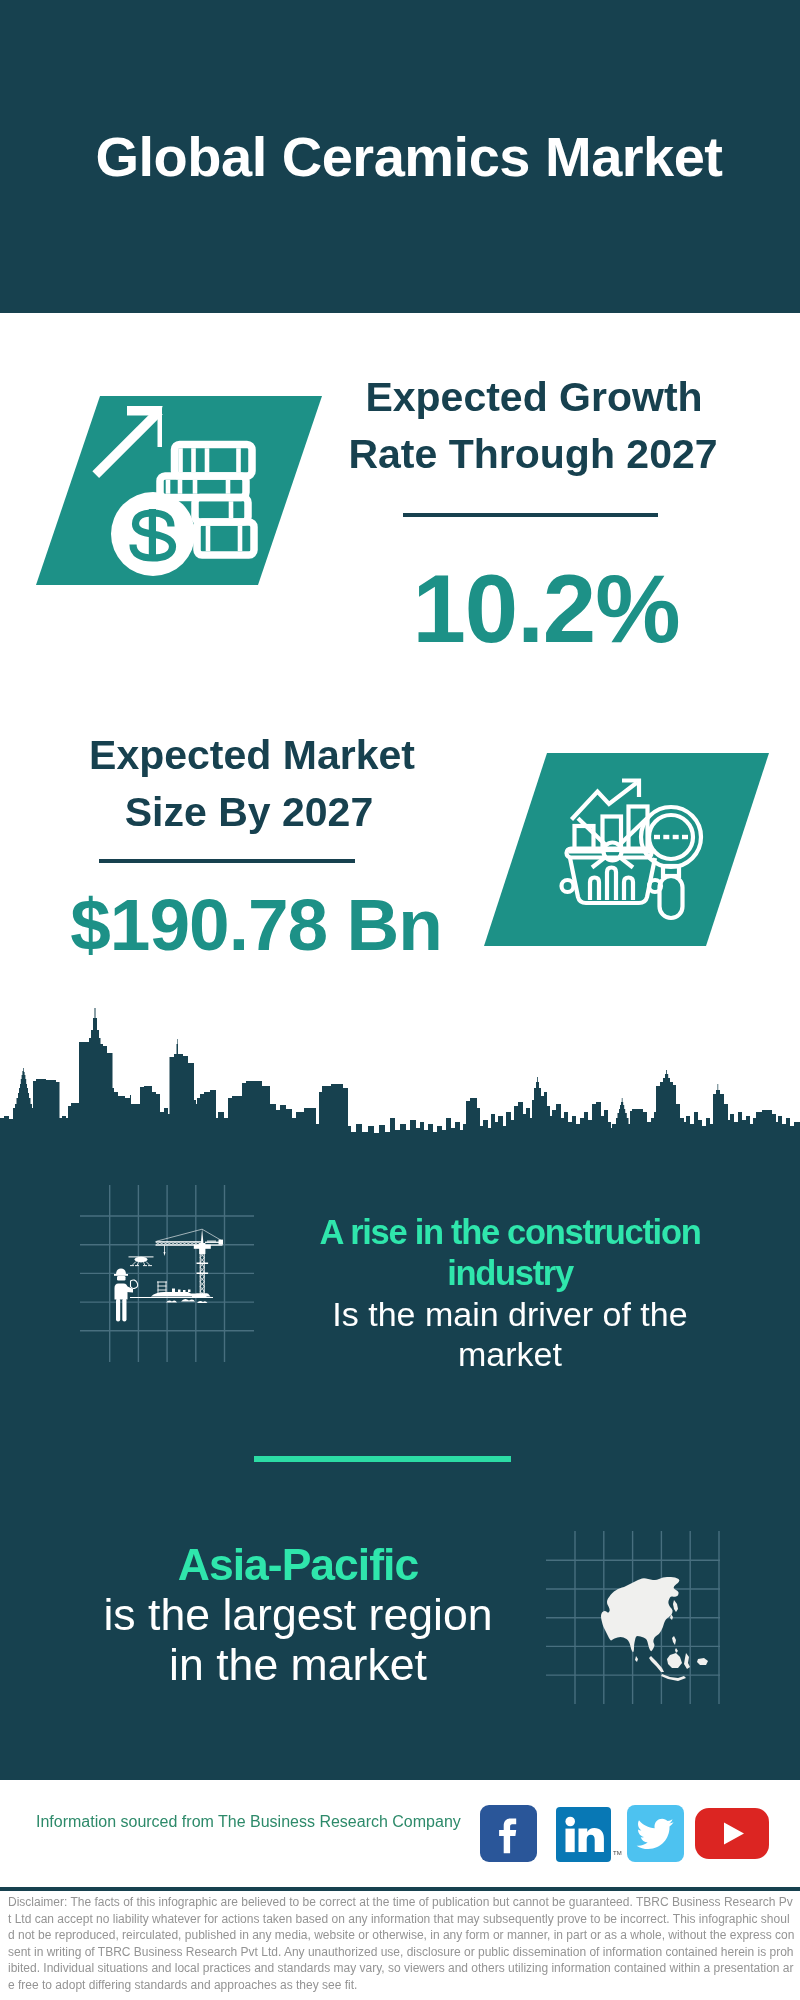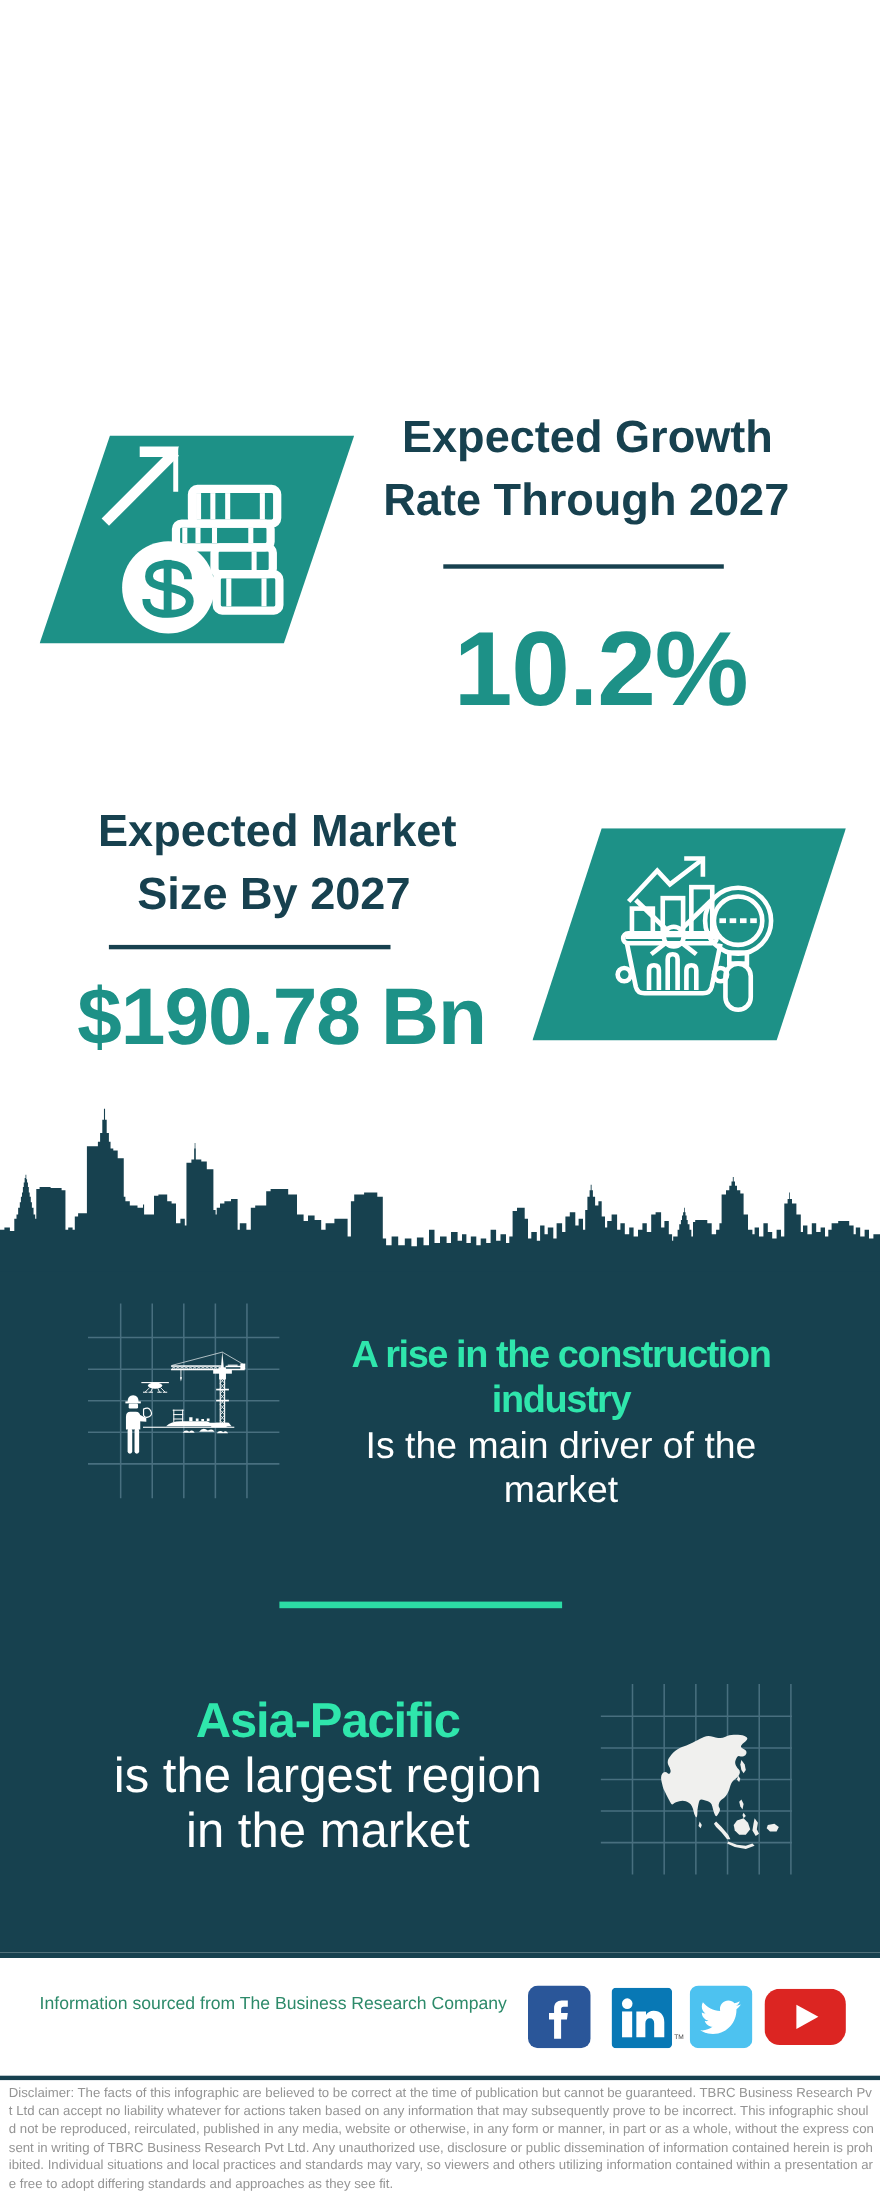--- a/index.html
+++ b/index.html
@@ -68,20 +68,23 @@
   .social { position:absolute; left:0; top:0; width:800px; height:100px; }
   .social svg { display:block; }
   .footer-rule { position:absolute; left:0; top:112px; width:800px; height:3.5px; background:#17414f; }
   .disclaimer { position:absolute; left:8px; top:119px; width:787px; color:#949494; font-size:12px; line-height:16.6px; text-align:left; word-break:break-all; }
 </style>
 </head>
 <body>
 
 <div class="page">
 
+  <div class="header">
+    <div class="header-title">Global Ceramics Market</div>
+  </div>
 
   <div class="stat1-icon">
       <svg class="icon1" viewBox="0 0 286 189" xmlns="http://www.w3.org/2000/svg">
         <path d="M 64 0 L 286 0 L 222 189 L 0 189 Z" fill="#1d9187"></path>
         <path d="M 91 10 L 127 10 Q 126 10 126 14 L 126 51 L 121.5 51 L 121.5 19.5 L 91 19.5 Z" fill="#ffffff"></path>
         <path d="M 56.4 75.3 L 120.0 11.7 L 126.7 18.4 L 63.1 82.0 Z" fill="#ffffff"></path>
         <g>
           <rect x="138.5" y="48.5" width="77.5" height="31.5" rx="5" ry="5" fill="none" stroke="#ffffff" stroke-width="7.5"></rect>
           <rect x="142.2" y="52.25" width="4.6" height="24.0" fill="#ffffff"></rect>
           <rect x="155.2" y="52.25" width="4.6" height="24.0" fill="#ffffff"></rect>

